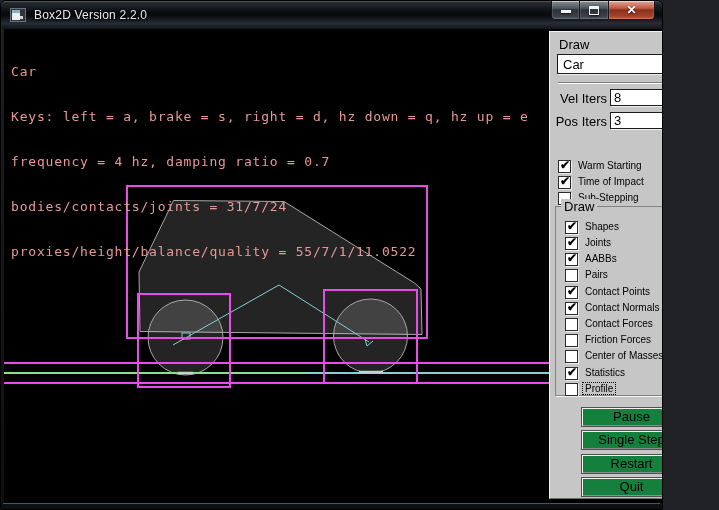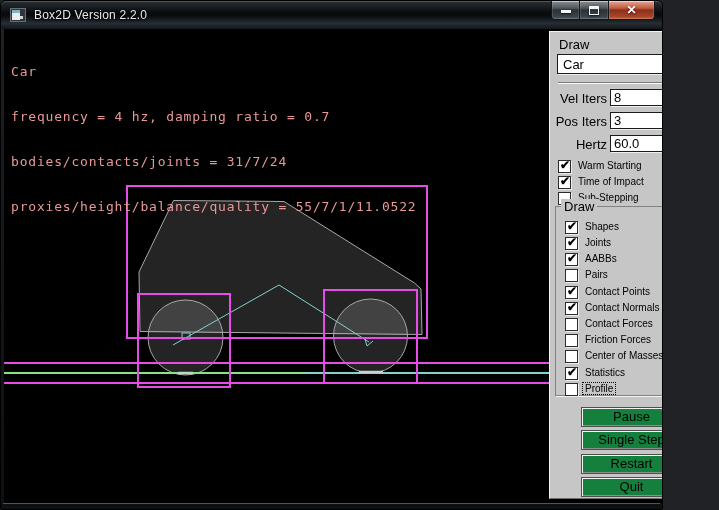--- a/index.html
+++ b/index.html
@@ -178,20 +178,21 @@
         <rect x="320" y="259" width="93" height="93" fill="none" stroke="#e64de6" stroke-width="1.25" shape-rendering="crispEdges"></rect>
         <line x1="0" y1="332" x2="545" y2="332" stroke="#e64de6" stroke-width="1.25" shape-rendering="crispEdges"></line>
         <line x1="0" y1="352" x2="545" y2="352" stroke="#e64de6" stroke-width="1.25" shape-rendering="crispEdges"></line>
 
         <line x1="174" y1="342" x2="189" y2="342" stroke="#c3d5c3" stroke-width="2.5"></line>
         <line x1="355" y1="341" x2="379" y2="341" stroke="#c4d2d2" stroke-width="2.5"></line>
       </svg>
 
       <div class="info-text">
         <div>Car</div>
+        <div>Keys: left = a, brake = s, right = d, hz down = q, hz up = e</div>
         <div>frequency = 4 hz, damping ratio = 0.7</div>
         <div>bodies/contacts/joints = 31/7/24</div>
         <div>proxies/height/balance/quality = 55/7/1/11.0522</div>
       </div>
     </div>
 
     <div class="glui-panel">
 
       <span class="gl-label" style="left:9px; top:5px;">Draw</span>
 
@@ -221,32 +222,20 @@
         <input class="gl-input" value="3" style="">
         <span class="spin-btns">
           <span class="spin-half spin-up">
               <span class="tri-up-s"></span>
             </span>
           <span class="spin-half spin-dn">
               <span class="tri-down-s"></span>
             </span>
         </span>
       </div>
-      <div class="spinner-row" style="top:103px;">
-        <span class="spin-label">Hertz</span>
-        <input class="gl-input" value="60.0" style="">
-        <span class="spin-btns">
-          <span class="spin-half spin-up">
-              <span class="tri-up-s"></span>
-            </span>
-          <span class="spin-half spin-dn">
-              <span class="tri-down-s"></span>
-            </span>
-        </span>
-      </div>
 
       <div class="cb-row" style="left:8px; top:128px;">
         <span class="cb-box checked">
             <span class="cb-mark">✔</span>
           </span>
         <span class="cb-label">Warm Starting</span>
       </div>
       <div class="cb-row" style="left:8px; top:144px;">
         <span class="cb-box checked">
             <span class="cb-mark">✔</span>

